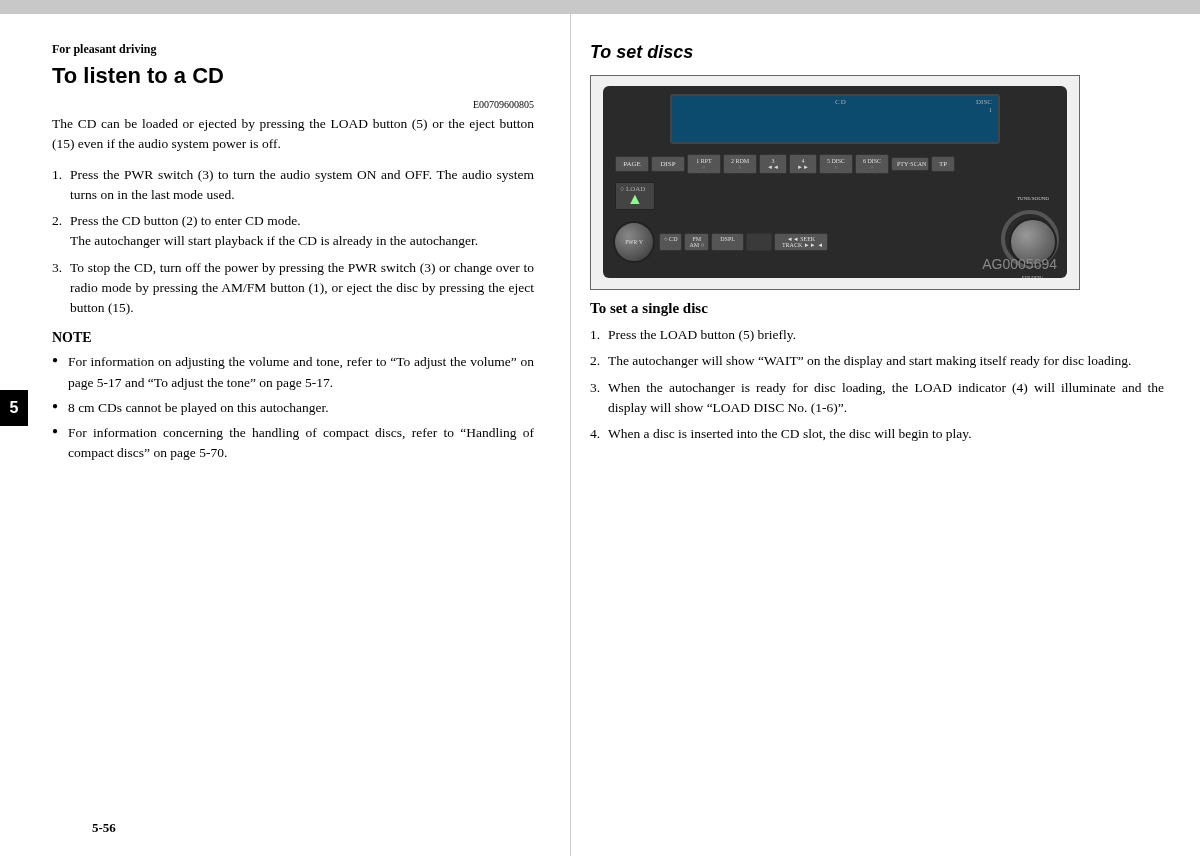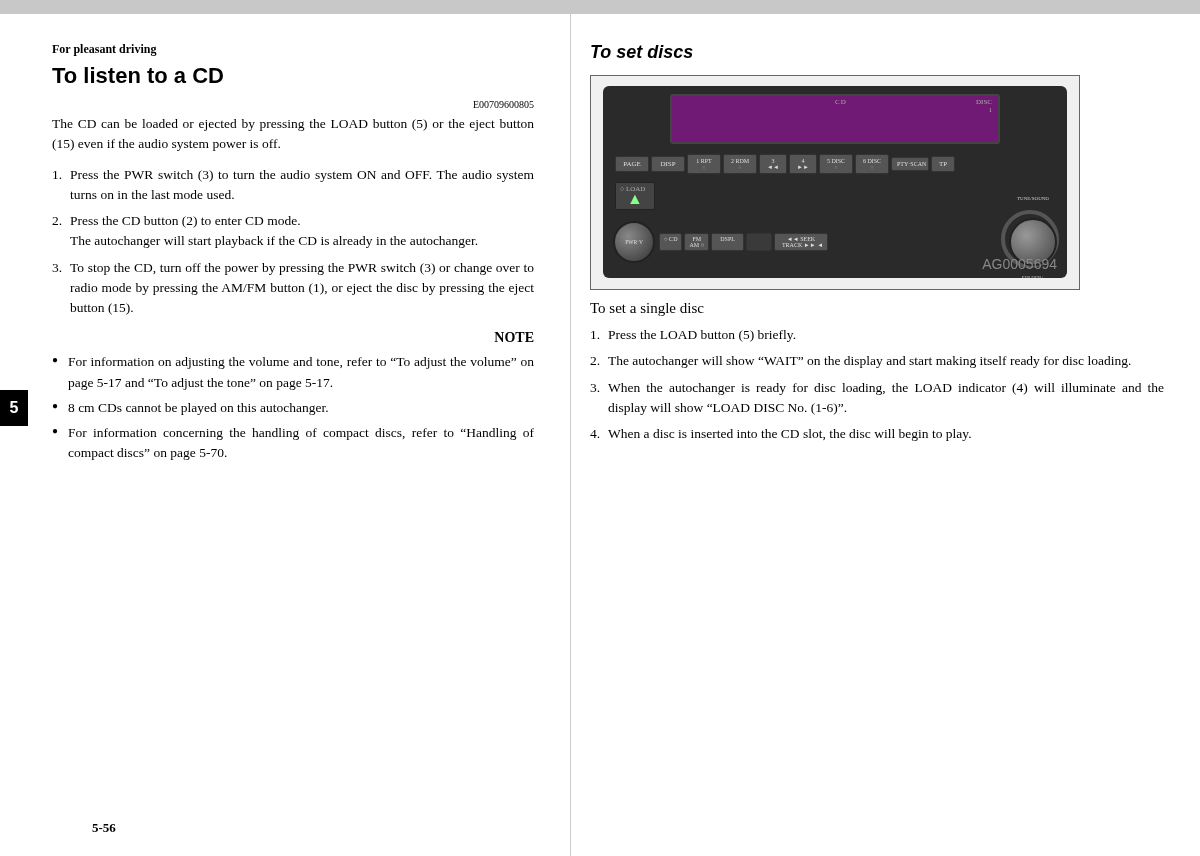--- a/index.html
+++ b/index.html
@@ -109,21 +109,20 @@
     }
 
     .note-section {
       margin-top: 10px;
     }
 
     .note-title {
       font-size: 14px;
       font-weight: bold;
       margin-bottom: 6px;
-      text-align: right;
     }
 
     .note-items {
       list-style: none;
       padding: 0;
     }
 
     .note-items li {
       padding-left: 16px;
       position: relative;
@@ -248,21 +247,21 @@
       bottom: 6px;
       right: 10px;
       font-size: 14px;
       color: #888;
       font-family: Arial, sans-serif;
     }
 
     
     .sub-section-title {
       font-size: 15px;
-      font-weight: normal;
+      font-weight: bold;
       margin-bottom: 8px;
       margin-top: 4px;
     }
 
     .page-footer {
       position: absolute;
       bottom: 20px;
       left: 52px;
       font-size: 13px;
       font-weight: bold;
@@ -327,21 +326,21 @@
 
   </div>
 
   <div class="right-col">
 
     <div class="right-section-title">To set discs</div>
 
     <div class="cd-player-container">
       <div class="cd-player-inner">
 
-        <div style="position:absolute;top:8px;left:50%;transform:translateX(-50%);width:330px;height:50px;background:#701a75;border:2px solid #444;border-radius:3px;display:flex;align-items:center;padding:0 20px;">
+        <div style="position:absolute;top:8px;left:50%;transform:translateX(-50%);width:330px;height:50px;background:#0c4a6e;border:2px solid #444;border-radius:3px;display:flex;align-items:center;padding:0 20px;">
           <span style="position:absolute;top:2px;left:50%;font-size:7px;color:#aaa;letter-spacing:1px;">CD</span>
           <span style="position:absolute;top:2px;right:6px;font-size:7px;color:#aaa;text-align:right;">DISC<br>1</span>
         </div>
 
         <div class="btn-row-1">
           <div class="btn-sm btn-page">PAGE</div>
           <div class="btn-sm btn-disp">DISP</div>
           <div class="btn-sm btn-rpt" style="font-size:6px;">1 RPT<br><span style="font-size:5px;color:#aaa;">○</span></div>
           <div class="btn-sm btn-rdm" style="font-size:6px;">2 RDM<br><span style="font-size:5px;color:#aaa;">○</span></div>
           <div class="btn-sm btn-track" style="font-size:6px;">3 ◄◄</div>

